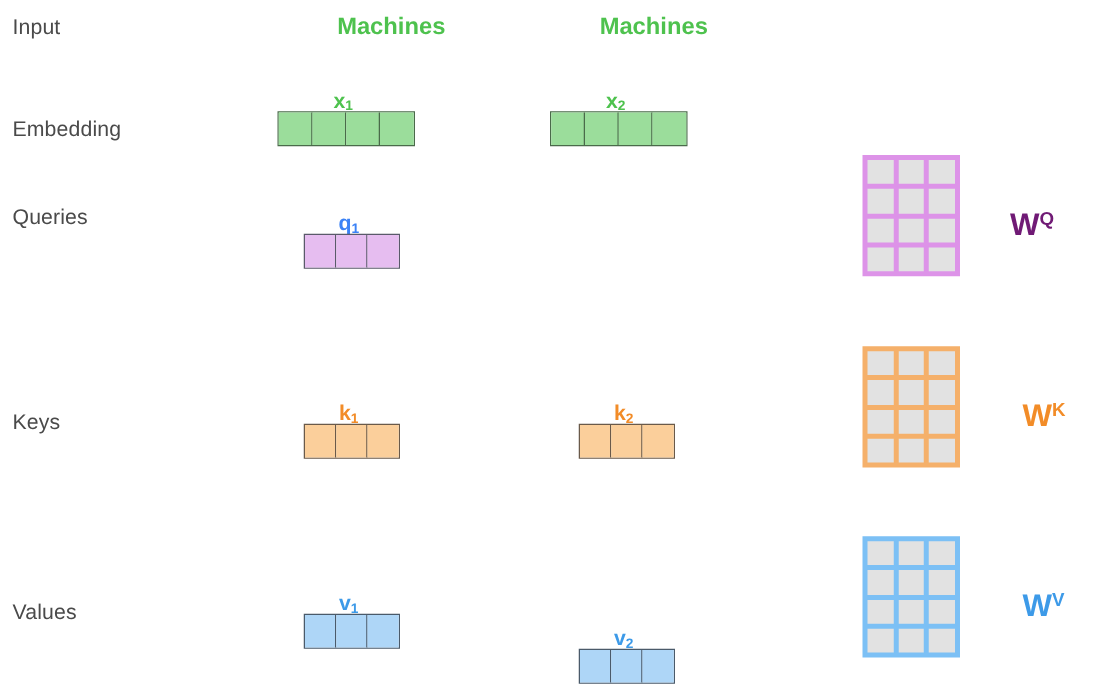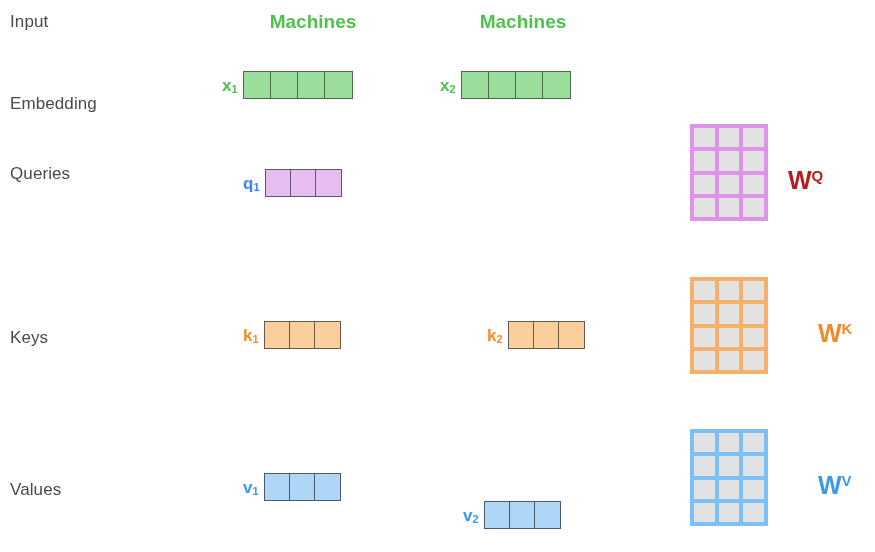--- a/index.html
+++ b/index.html
@@ -43,20 +43,21 @@
     line-height: 1;
     transform: translateX(-50%);
   }
 
   
   .vec-group {
     position: absolute;
     display: flex;
     align-items: center;
     height: 26px;
+    flex-direction: column;
   }
   .vec-label {
     font-size: 17px;
     font-weight: bold;
     line-height: 1;
     margin-right: 5px;
     white-space: nowrap;
   }
   .vec-label sub {
     font-size: 11px;
@@ -160,21 +161,21 @@
     <span class="vec-label" style="color:#f28c28;">
       <span>k</span><sub>1</sub>
     </span>
     <div class="vec-boxes" style="border-color: rgb(106, 90, 74);">
         <div class="vec-cell" style="width: 25px; height: 26px; background: rgb(251, 207, 155); border-right-color: rgb(106, 90, 74);"></div>
         <div class="vec-cell" style="width: 25px; height: 26px; background: rgb(251, 207, 155); border-right-color: rgb(106, 90, 74);"></div>
         <div class="vec-cell" style="width: 25px; height: 26px; background: rgb(251, 207, 155); border-right-color: rgb(106, 90, 74);"></div>
       </div>
   </div>
 
-  <div class="vec-group" style="left:463px; top:322px;margin-left:24px;">
+  <div class="vec-group" style="left:463px; top:322px;">
     <span class="vec-label" style="color:#f28c28;">
       <span>k</span><sub>2</sub>
     </span>
     <div class="vec-boxes" style="border-color: rgb(106, 90, 74);">
         <div class="vec-cell" style="width: 25px; height: 26px; background: rgb(251, 207, 155); border-right-color: rgb(106, 90, 74);"></div>
         <div class="vec-cell" style="width: 25px; height: 26px; background: rgb(251, 207, 155); border-right-color: rgb(106, 90, 74);"></div>
         <div class="vec-cell" style="width: 25px; height: 26px; background: rgb(251, 207, 155); border-right-color: rgb(106, 90, 74);"></div>
       </div>
   </div>
 
@@ -207,21 +208,21 @@
       <div class="matrix-cell" style="background: rgb(226, 226, 226);"></div>
       <div class="matrix-cell" style="background: rgb(226, 226, 226);"></div>
       <div class="matrix-cell" style="background: rgb(226, 226, 226);"></div>
       <div class="matrix-cell" style="background: rgb(226, 226, 226);"></div>
       <div class="matrix-cell" style="background: rgb(226, 226, 226);"></div>
       <div class="matrix-cell" style="background: rgb(226, 226, 226);"></div>
       <div class="matrix-cell" style="background: rgb(226, 226, 226);"></div>
       <div class="matrix-cell" style="background: rgb(226, 226, 226);"></div>
       <div class="matrix-cell" style="background: rgb(226, 226, 226);"></div>
     </div>
-  <div class="matrix-label" style="left:788px; top:168px; color:#b91c1c;">
+  <div class="matrix-label" style="left:808px; top:168px; color:#701a75;">
     <span>W</span><sup>Q</sup>
   </div>
 
   <div class="matrix" style="left: 690px; top: 277px; width: 78px; height: 97px; background: rgb(245, 176, 106); grid-template-columns: repeat(3, 1fr); grid-template-rows: repeat(4, 1fr);">
       <div class="matrix-cell" style="background: rgb(226, 226, 226);"></div>
       <div class="matrix-cell" style="background: rgb(226, 226, 226);"></div>
       <div class="matrix-cell" style="background: rgb(226, 226, 226);"></div>
       <div class="matrix-cell" style="background: rgb(226, 226, 226);"></div>
       <div class="matrix-cell" style="background: rgb(226, 226, 226);"></div>
       <div class="matrix-cell" style="background: rgb(226, 226, 226);"></div>

